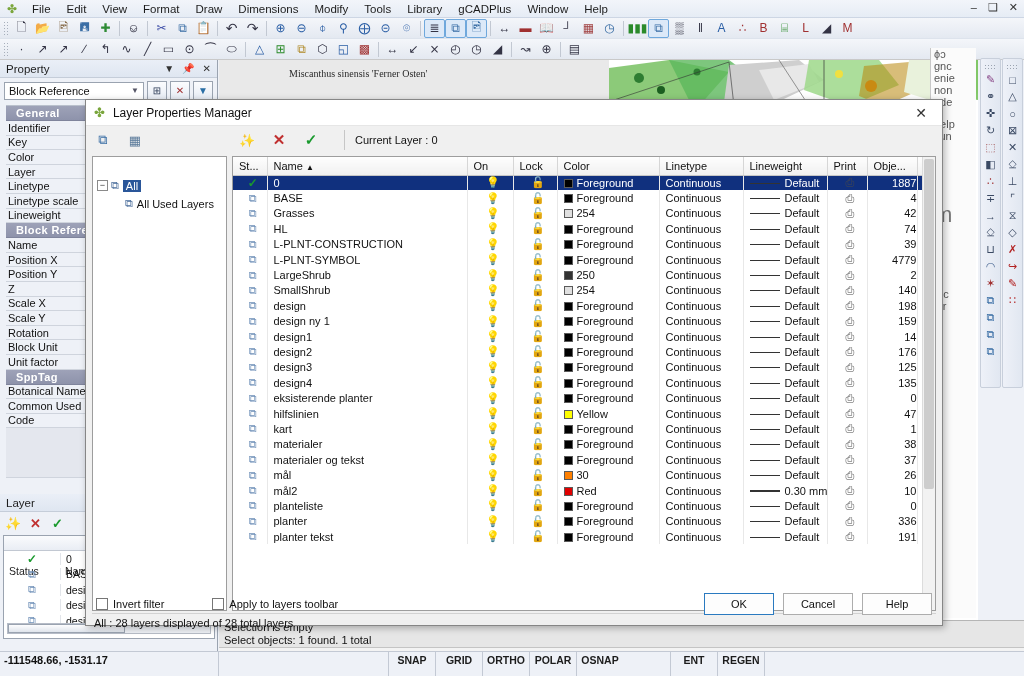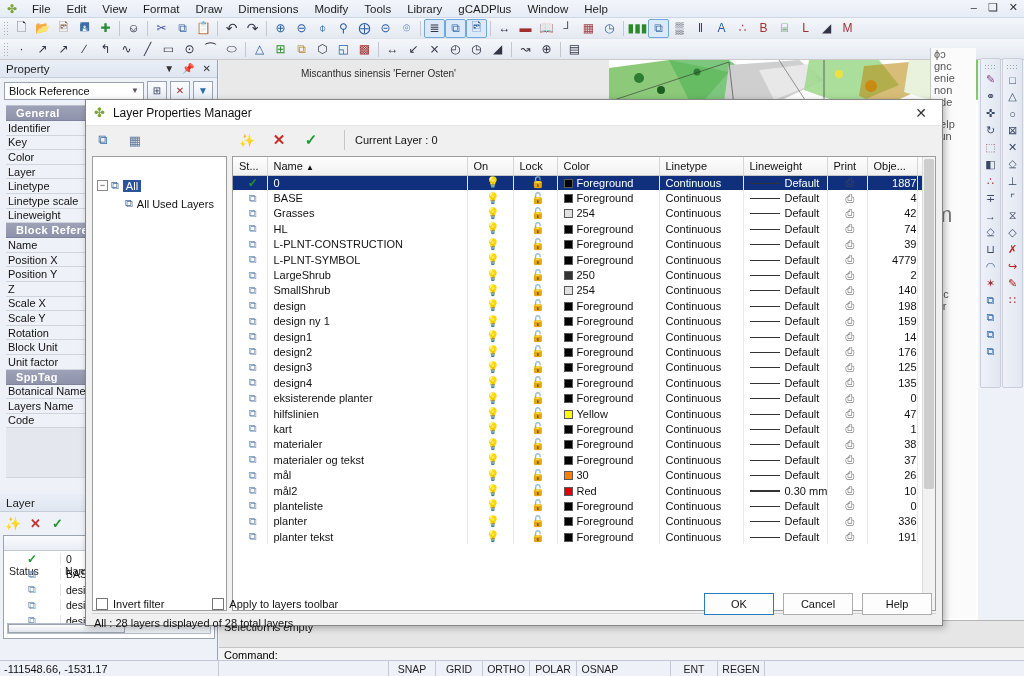--- a/index.html
+++ b/index.html
@@ -93,21 +93,21 @@
   .lg-row { display: flex; height: 15.5px; align-items: center; font-size: 10.5px; color: #111; }
   .lg-row .c1 { width: 56px; text-align: center; }
   .lg-row .c2 { width: 100px; padding-left: 5px; border-left: 1px solid #e2e5ea; }
   .hscroll { position: absolute; left: 3px; right: 3px; bottom: 4px; height: 11px;
              background: #eceff4; border: 1px solid #b6bcc7; }
   .hscroll .thumb { width: 58%; height: 100%; background: linear-gradient(#fdfdfe,#dfe4ec); border: 1px solid #9aa3b0; }
 
   
   .canvas-area { position: absolute; left: 219px; top: 60px; right: 46px; height: 560px; background: #ffffff; overflow: hidden; }
   .cad-top-strip { position: absolute; top: 0; left: 0; right: 0; height: 46px; background: #e9e9e9; border-bottom: 1px solid #b9b9b9; }
-  .cad-label { position: absolute; left: 82px; top: 8px; font-size: 10px; color: #2b2b2b; font-family: Liberation Sans, sans-serif; }
+  .cad-label { position: absolute; left: 70px; top: 8px; font-size: 10px; color: #2b2b2b; font-family: Liberation Serif, serif; }
   .cad-art { position: absolute; left: 390px; top: 0; width: 450px; height: 46px; overflow: hidden; }
   .cad-side-text { position: absolute; right: 6px; top: 2px; width: 40px; font-size: 10px; color: #777; line-height: 13px; }
   .right-doc { position: absolute; left: 930px; top: 48px; width: 46px; height: 570px; background: #fbfbfb; border-left: 1px solid #c8c8c8; overflow: hidden; font-size: 11px; color: #555; }
   .right-doc span { display: block; padding-left: 3px; }
 
   
   .vtoolbar {
     position: absolute; top: 58px; width: 21px;
     background: linear-gradient(90deg,#eef1f8,#e1e7f1);
     border: 1px solid #c8cfdb; border-radius: 2px;
@@ -116,21 +116,21 @@
   .vt1 { right: 23px; height: 330px; }
   .vt2 { right: 1px; height: 330px; }
   .vgrip { width: 13px; height: 5px; background-image: radial-gradient(#9aa3b0 38%, transparent 40%); background-size: 3px 3px; margin-bottom: 2px; }
   .vbtn { width: 19px; height: 17px; display: flex; align-items: center; justify-content: center; font-size: 11px; color: #3a4963; }
   .vbtn.red { color: #b22222; }
 
   
   .cmdarea { position: absolute; left: 219px; top: 620px; right: 0; height: 42px; background: #e6e6e6; border-top: 1px solid #b5b5b5; }
   .cmdline { font-size: 11px; color: #111; padding-left: 5px; line-height: 13px; }
   .cmd-input { position: absolute; left: 0; right: 0; bottom: 0; height: 15px; background: #f3f3f3; border-top: 1px solid #c4c4c4; font-size: 11px; padding-left: 5px; line-height: 15px; }
-  .statusbar { position: absolute; left: 0; bottom: 0; width: 1024px; height: 16px; background: #eef1f7; border-top: 1px solid #c3c9d4; display: flex; align-items: stretch; }
+  .statusbar { position: absolute; left: 0; bottom: 0; width: 1024px; height: 25px; background: #eef1f7; border-top: 1px solid #c3c9d4; display: flex; align-items: stretch; font-weight: bold; }
   .coords { width: 218px; font-size: 11px; padding-left: 4px; line-height: 16px; color: #111; background:#eef1f7; }
   .sb-gap { width: 170px; border-left: 1px solid #c3c9d4; }
   .sb-btn { width: 47px; border-left: 1px solid #c3c9d4; font-size: 10.5px; text-align: center; line-height: 16px; color: #1c1c1c; cursor: default; }
   .sb-btn.lwt { color: #c0392b; margin-top: 24px; }
   .sb-rest { flex: 1; border-left: 1px solid #c3c9d4; }
 
   
   .dialog {
     position: absolute; left: 85px; top: 99px; width: 858px; height: 527px;
     background: #f0f0f0; border: 1px solid #868686; box-shadow: 2px 2px 7px rgba(0,0,0,.28);
@@ -367,21 +367,21 @@
         </div>
       <div class="prop-row">
           <span class="pname">Unit factor</span>
         </div>
 
       <div class="prop-group">SppTag</div>
       <div class="prop-row">
           <span class="pname">Botanical Name</span>
         </div>
       <div class="prop-row">
-          <span class="pname">Layers Name</span>
+          <span class="pname">Common Used</span>
         </div>
       <div class="prop-row">
           <span class="pname">Code</span>
         </div>
       <div class="prop-blank"></div>
     </div>
   </div>
 
   <div class="layerpanel">
     <div class="panel-title">
@@ -507,20 +507,21 @@
     <div class="vbtn">⧖</div>
     <div class="vbtn">◇</div>
     <div class="vbtn red">✗</div>
     <div class="vbtn red">↪</div>
     <div class="vbtn red">✎</div>
     <div class="vbtn red">∷</div>
   </div>
 
   <div class="cmdarea">
     <div class="cmdline">Selection is empty</div>
+    <div class="cmdline">Select objects: 1 found.  1 total</div>
     <div class="cmd-input">Command:</div>
   </div>
 
   <div class="statusbar">
     <div class="coords">-111548.66,  -1531.17</div>
     <div class="sb-gap"></div>
     <div class="sb-btn">SNAP</div>
     <div class="sb-btn">GRID</div>
     <div class="sb-btn">ORTHO</div>
     <div class="sb-btn">POLAR</div>

